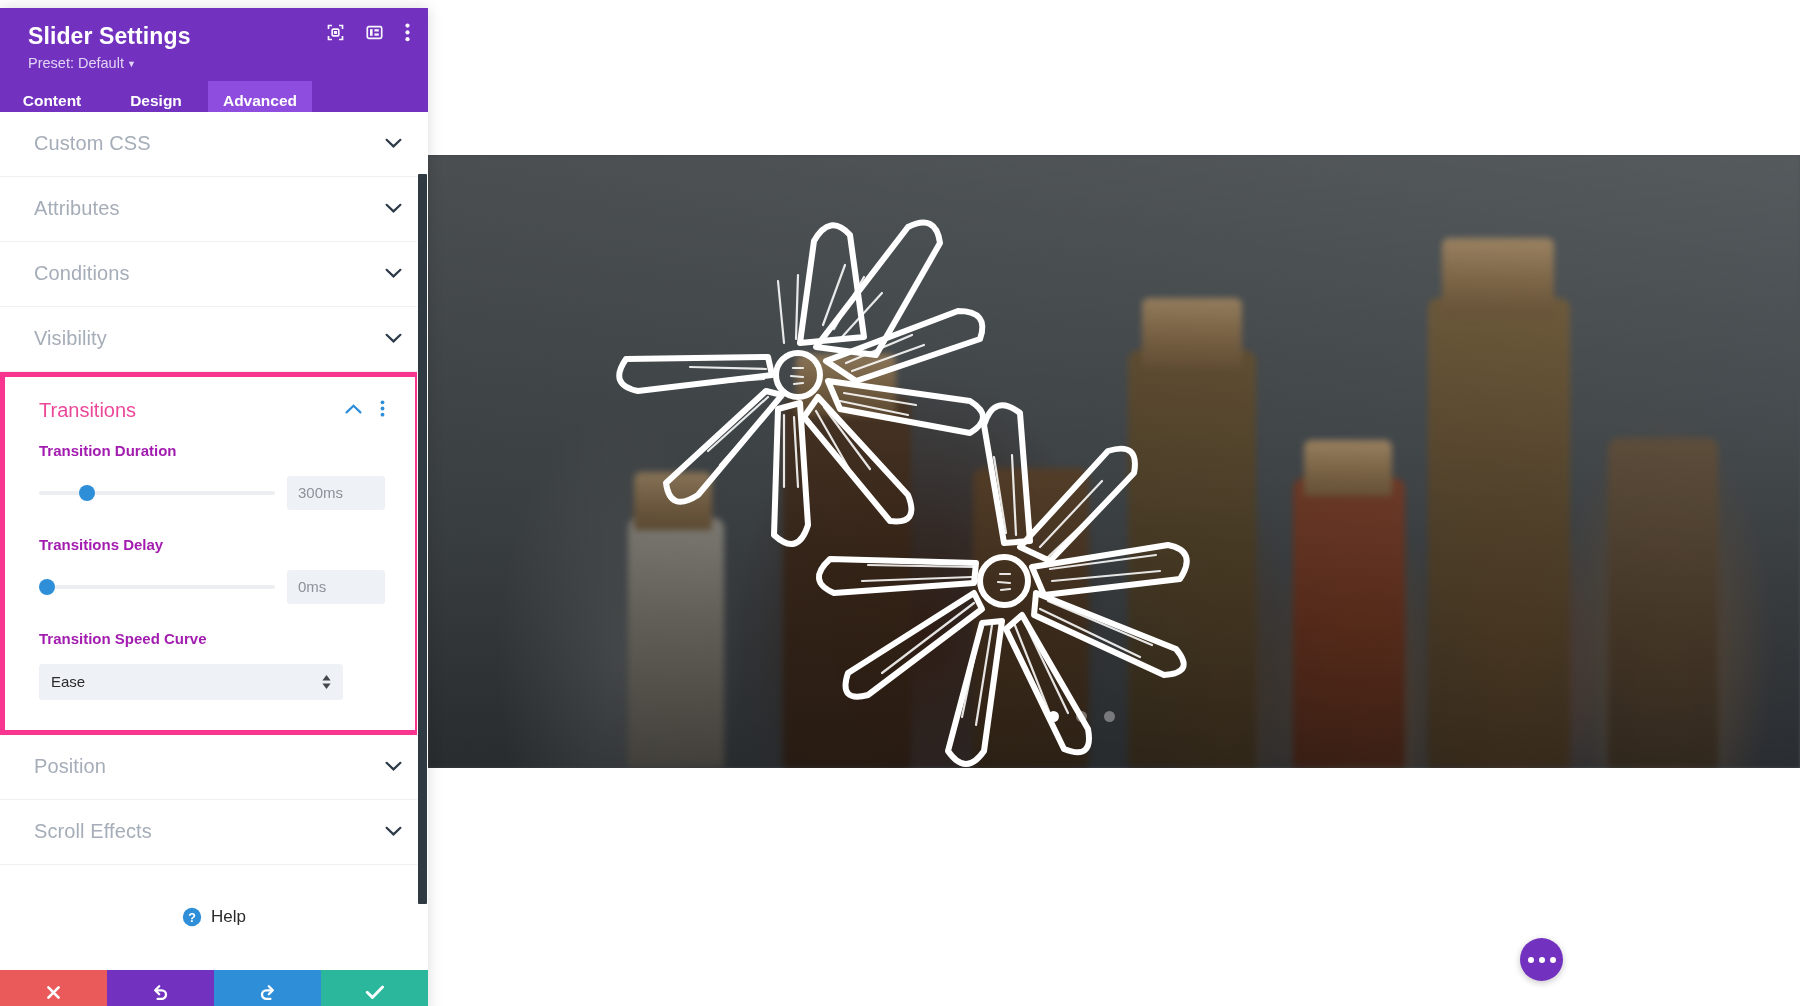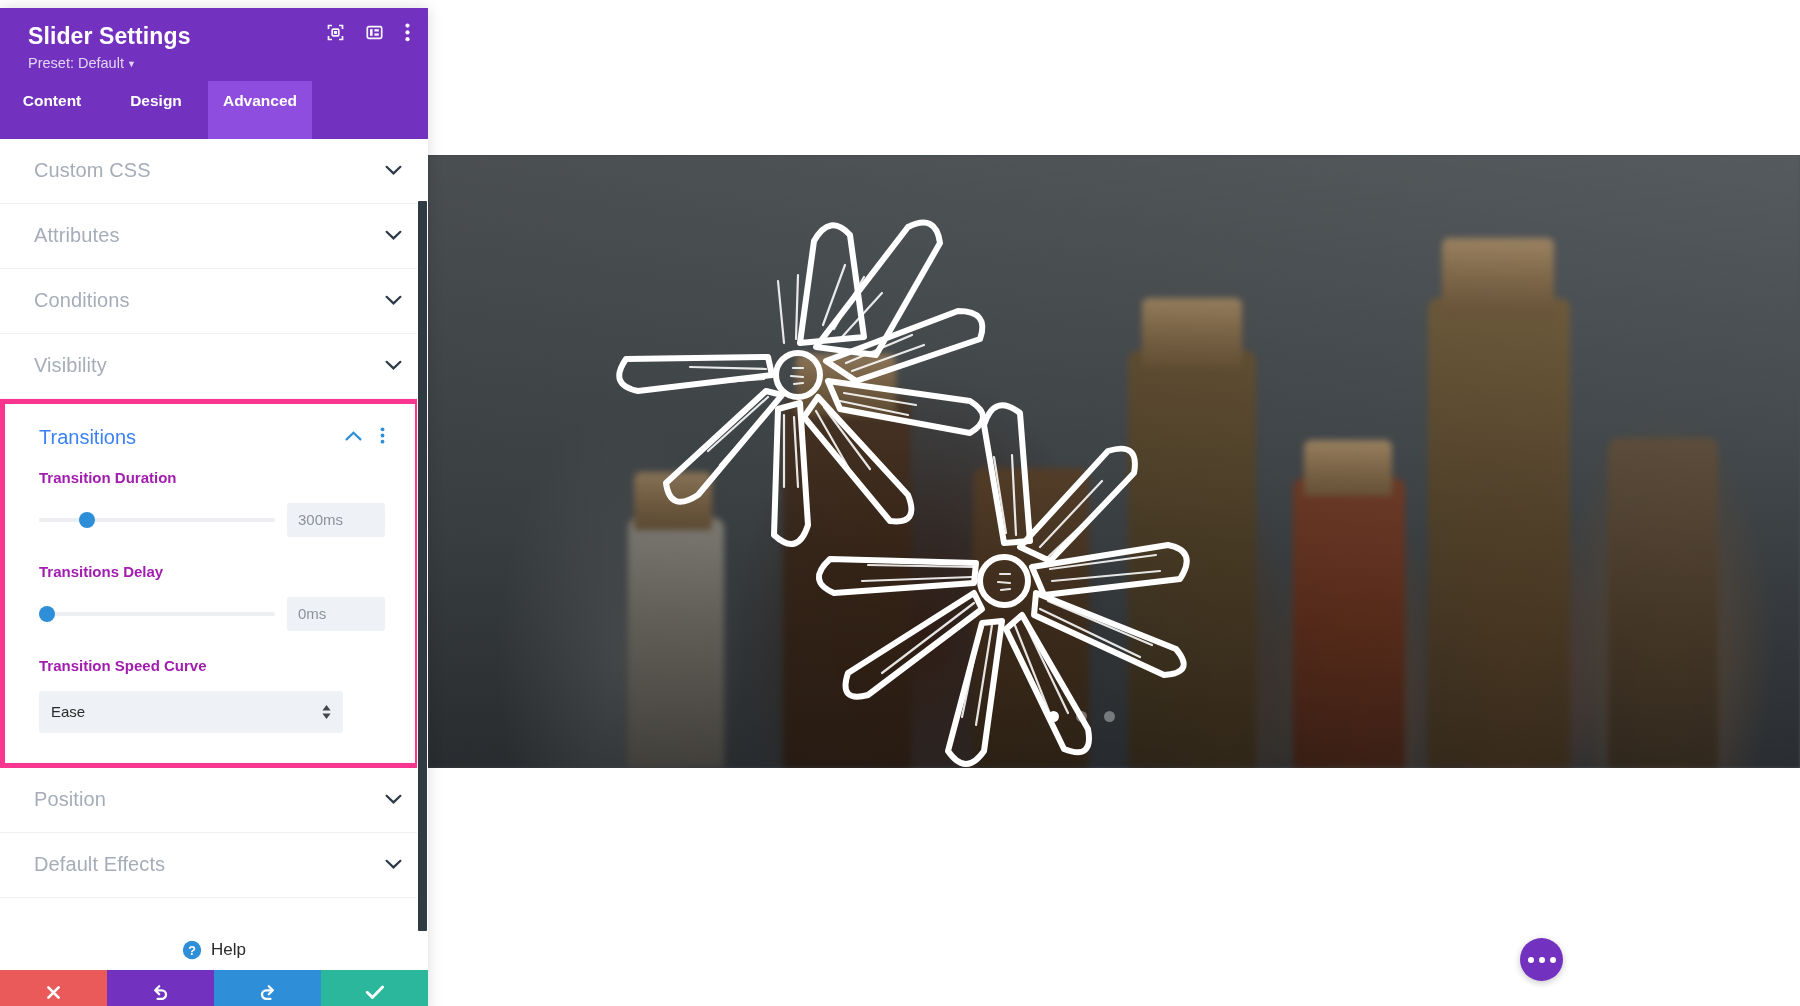--- a/index.html
+++ b/index.html
@@ -45,21 +45,21 @@
     display: flex; align-items: center; gap: 22px;
   }
   .hdr-ic { cursor: pointer; display: block; opacity: .96; }
 
   .sb-tabs {
     display: flex;
     background: #7331c0;
     flex: 0 0 auto;
   }
   .sb-tab {
-    padding: 11px 0 29px 0;
+    padding: 11px 0 2px 0;
     color: #ffffff;
     font-size: 15.5px;
     font-weight: bold;
     text-align: center;
     cursor: pointer;
     width: 104px;
   }
   .sb-tab.active { background: #8f4de0; }
 
   .sb-scroll {
@@ -103,21 +103,21 @@
   }
   .trans-panel {
     padding: 22px 30px 30px 34px;
     background: #fff;
   }
   .trans-head {
     display: flex; align-items: center; justify-content: space-between;
     margin-bottom: 20px;
   }
   .trans-title {
-    color: #3b82f6;
+    color: #ec4899;
     font-size: 20px;
   }
   .trans-head-icons { display: flex; align-items: center; gap: 18px; }
 
   .field-label {
     font-size: 15px;
     color: #a21caf;
     font-weight: bold;
     margin-bottom: 17px;
   }
@@ -146,21 +146,21 @@
     width: 98px; height: 34px;
     background: #eef1f6;
     border-radius: 3px;
     display: flex; align-items: center;
     padding-left: 11px;
     color: #8d9299;
     font-size: 15px;
   }
   .sel-wrap {
     position: relative;
-    width: 304px; height: 42px;
+    width: 304px; height: 36px;
     background: #eef1f6;
     border-radius: 3px;
     display: flex; align-items: center;
     padding: 0 12px;
     cursor: pointer;
   }
   .sel-val { color: #2b2b2b; font-size: 15px; }
   .sel-arrows {
     position: absolute; right: 12px; top: 50%;
     transform: translateY(-50%);
@@ -425,21 +425,21 @@
 
       <div class="acc">
         <span class="acc-label">Position</span>
         <span class="chev">
           <svg width="17" height="11" viewBox="0 0 17 11">
               <path d="M1.6 1.8L8.5 8.4l6.9-6.6" fill="none" stroke="#2c3a47" stroke-width="2.2" stroke-linecap="round"></path>
             </svg>
         </span>
       </div>
       <div class="acc">
-        <span class="acc-label">Default Effects</span>
+        <span class="acc-label">Scroll Effects</span>
         <span class="chev">
           <svg width="17" height="11" viewBox="0 0 17 11">
               <path d="M1.6 1.8L8.5 8.4l6.9-6.6" fill="none" stroke="#2c3a47" stroke-width="2.2" stroke-linecap="round"></path>
             </svg>
         </span>
       </div>
 
       <div class="help-area">
         <span class="help-btn">
           <svg width="20" height="20" viewBox="0 0 20 20">

